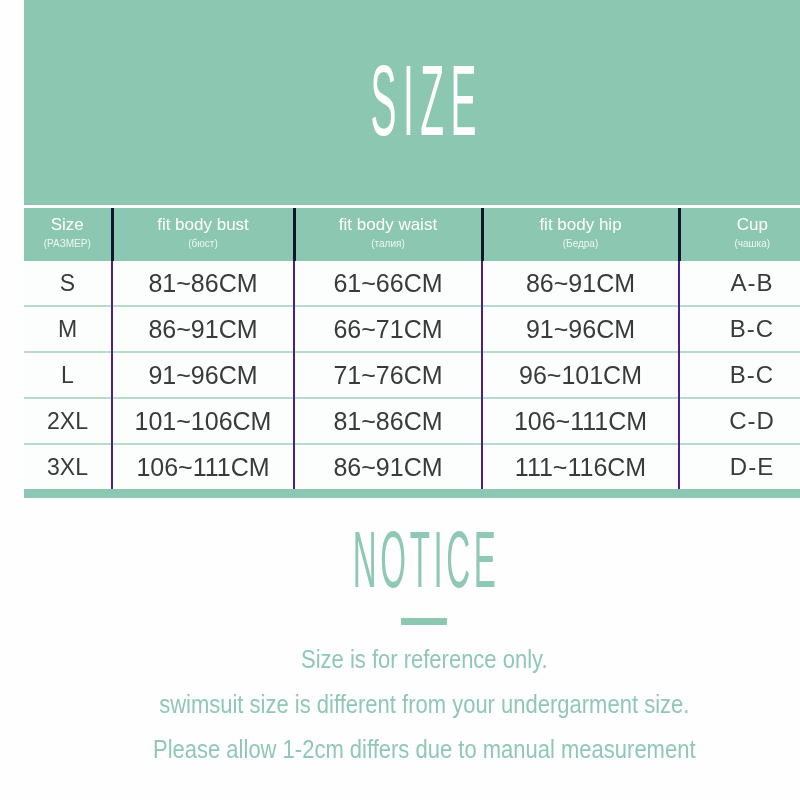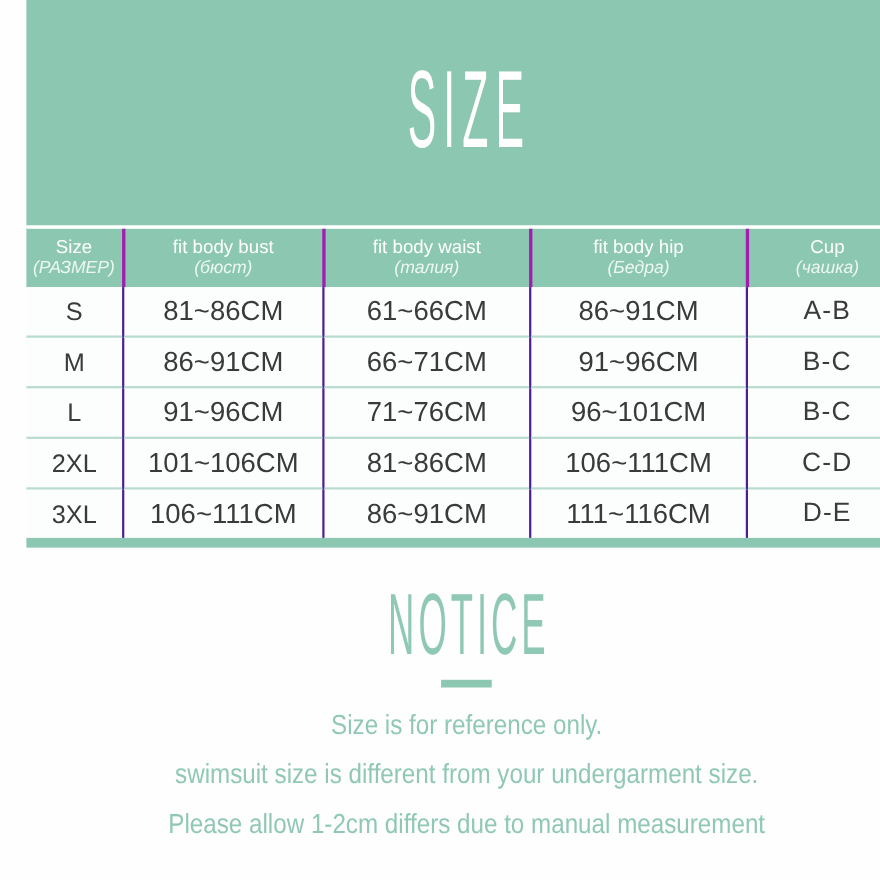--- a/index.html
+++ b/index.html
@@ -51,26 +51,26 @@
   .col-cup   { width: 145px; }
 
   thead th {
     height: 47px;
     background: #8CC7B2;
     color: #FFFFFF;
     font-weight: 400;
     text-align: center;
     vertical-align: middle;
     border-top: 3px solid #FFFFFF;
-    border-left: 3px solid #a21caf;
+    border-left: 3px solid #0f172a;
     padding: 2px 0 4px 0;
   }
   thead th:first-child { border-left: none; }
   .th-main { display: block; font-size: 17px; line-height: 21px; color: #FEFFFE; }
-  .th-sub  { display: block; font-size: 16px; line-height: 18px; color: #EDF8F3; font-style: italic; }
+  .th-sub  { display: block; font-size: 10px; line-height: 18px; color: #EDF8F3; }
 
   tbody td {
     height: 44px;
     background: #FCFDFD;
     color: #3A3A3A;
     text-align: center;
     vertical-align: middle;
     font-size: 25px;
     border-top: 2px solid #B7DCCE;
     border-left: 2px solid #4c1d95;
@@ -92,21 +92,21 @@
     flex: 1 1 auto;
     background: #FDFEFD;
     display: flex;
     flex-direction: column;
     align-items: center;
   }
   .notice-heading-wrap {
     height: 70px;
     margin-top: 34px;
     display: flex;
-    align-items: center;
+    align-items: flex-start;
     justify-content: center;
   }
   .notice-title {
     color: #8FC8B5;
     font-size: 46px;
     font-weight: 400;
     letter-spacing: 5px;
     transform: scale(0.72, 1.72);
     transform-origin: center;
     white-space: nowrap;

